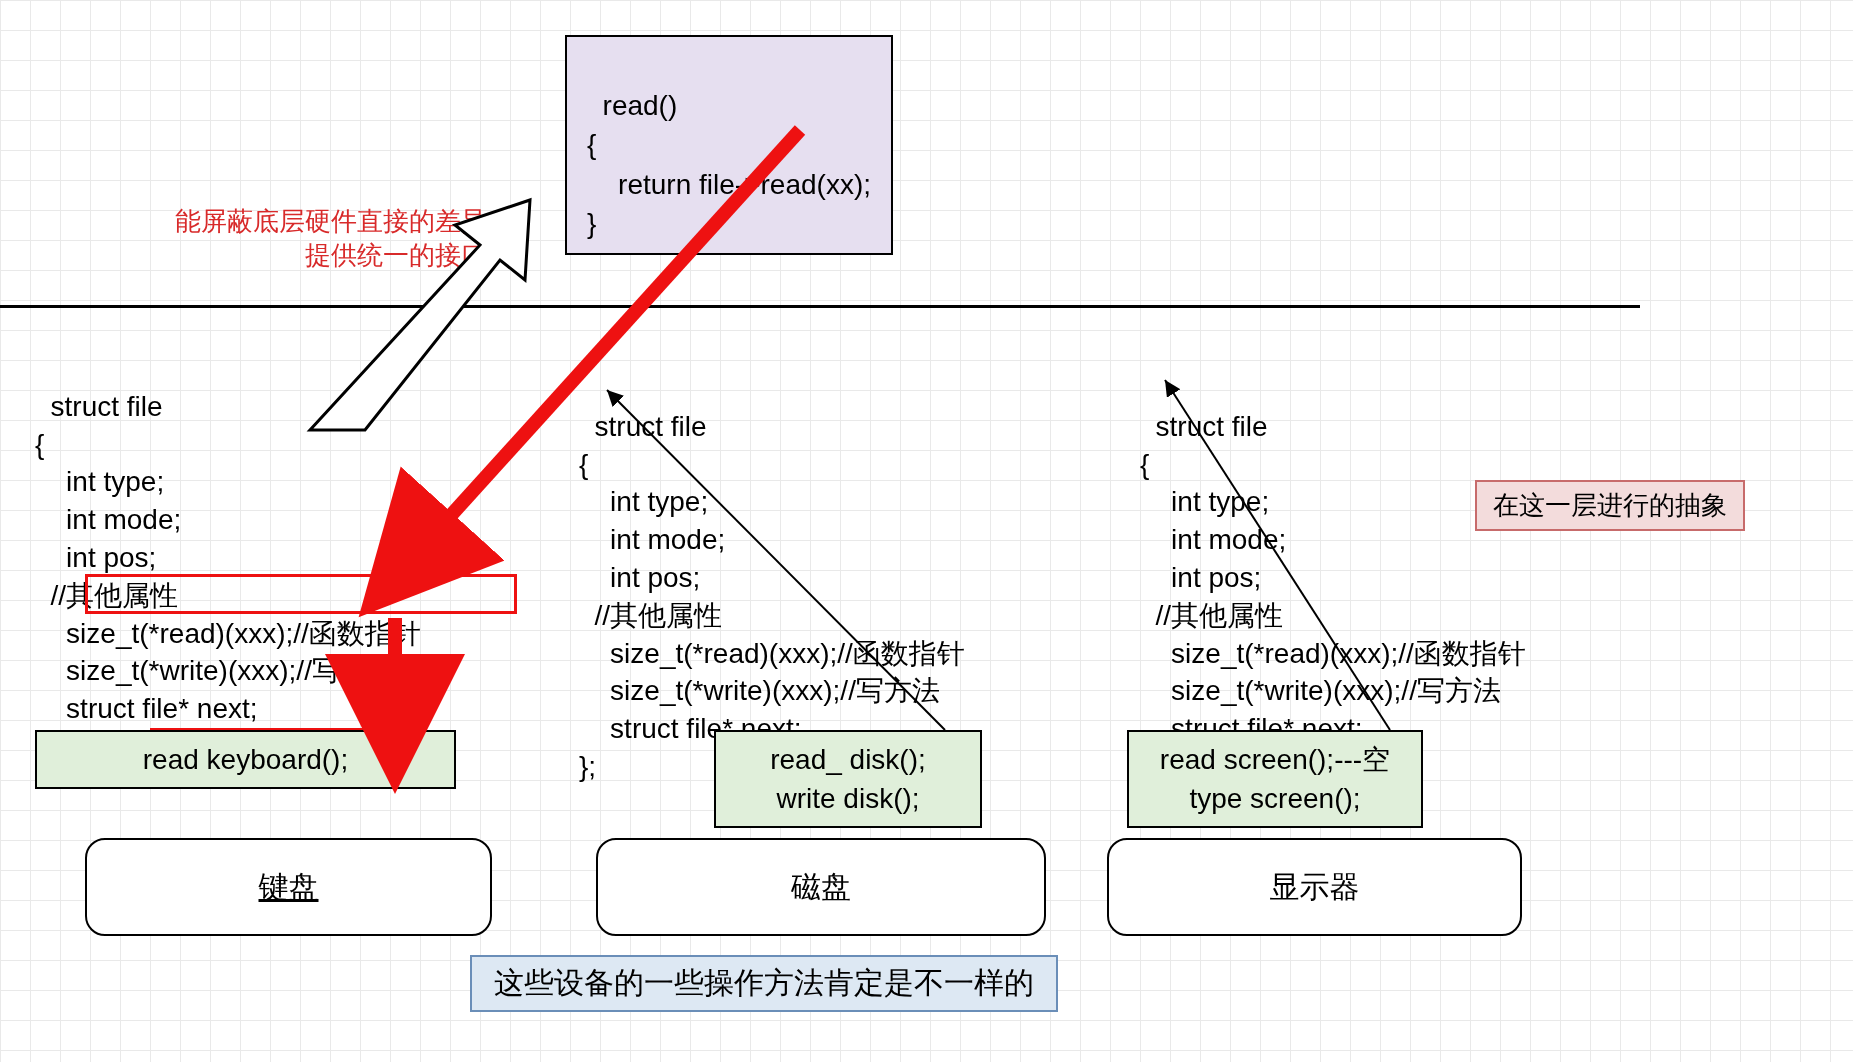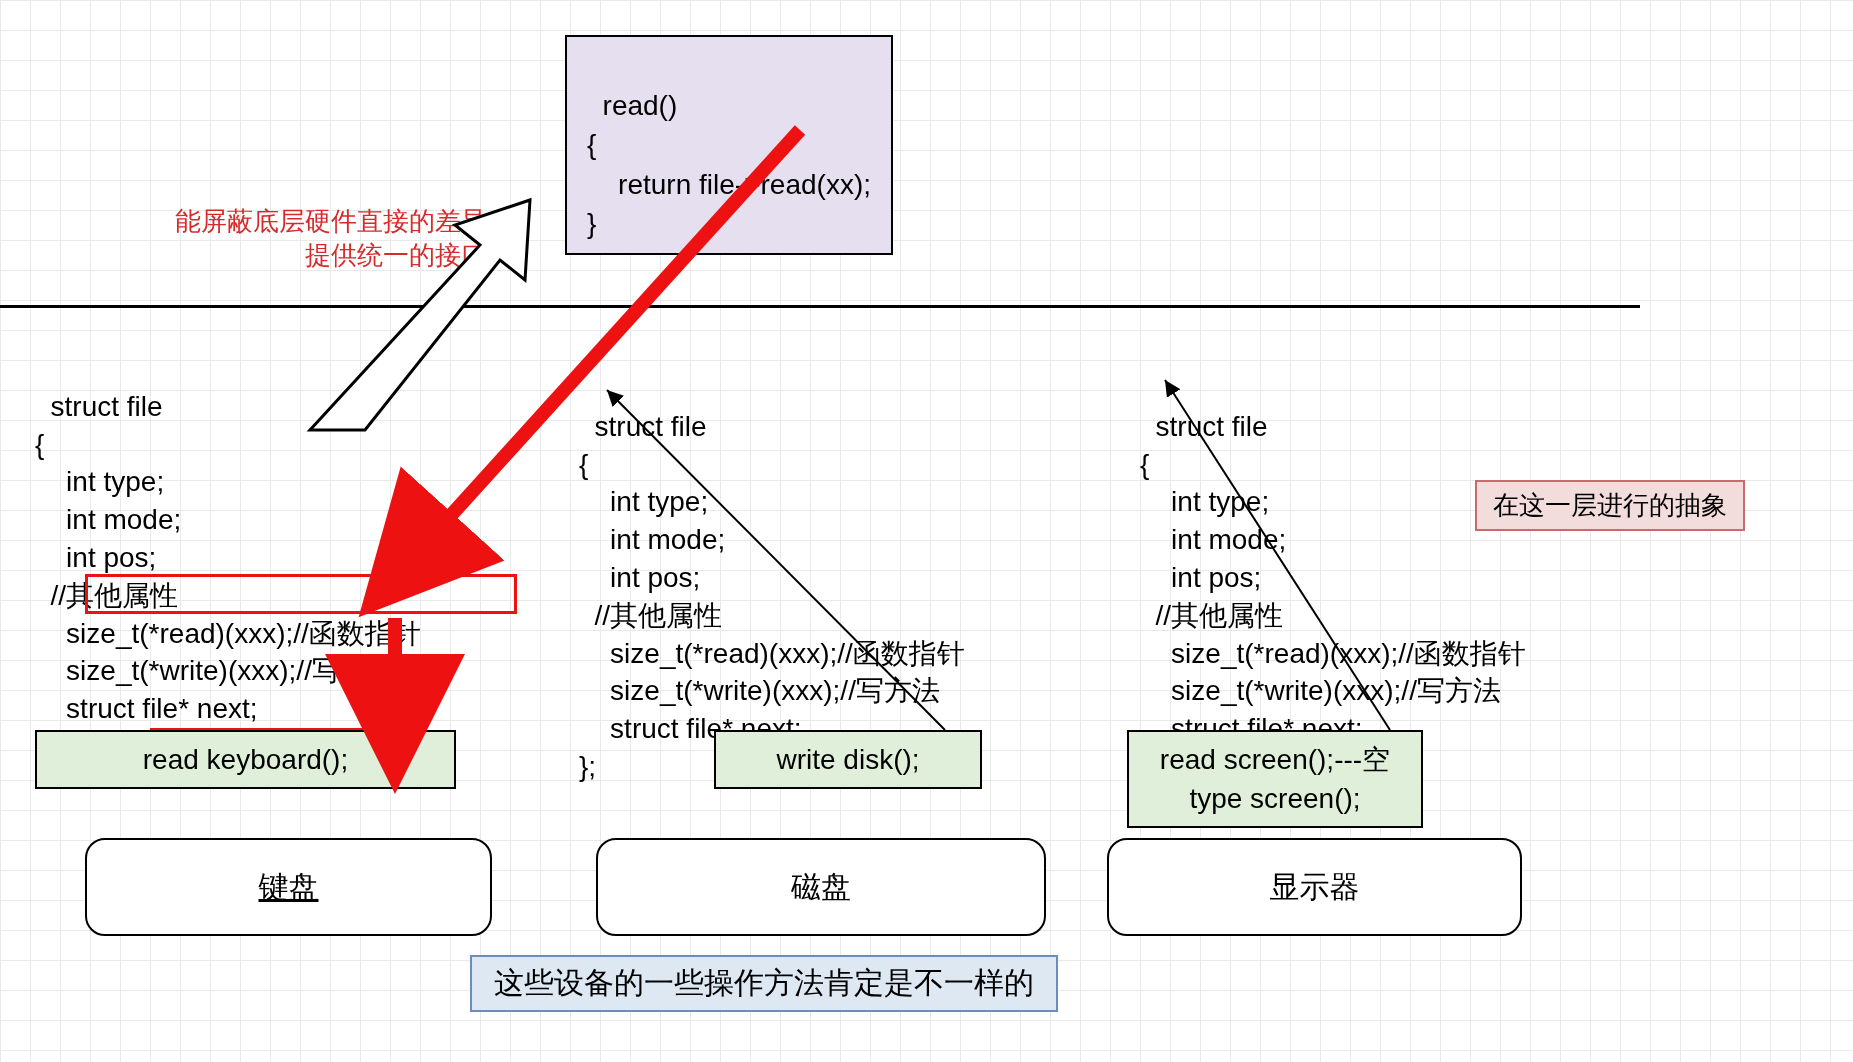--- a/index.html
+++ b/index.html
@@ -138,20 +138,21 @@
 };</span>
 </div>
 
 <div class="red-rect" style="left:85px; top:574px; width:432px; height:40px;"></div>
 <div class="red-rect" style="left:150px; top:728px; width:275px; height:44px;"></div>
 
 <div class="green-box layer" style="left:35px; top:730px; width:421px;">
   <div>read keyboard();</div>
 </div>
 <div class="green-box layer" style="left:714px; top:730px; width:268px;">
+  <div>read_ disk();</div>
   <div>write disk();</div>
 </div>
 <div class="green-box layer" style="left:1127px; top:730px; width:296px;">
   <div>read screen();---空</div>
   <div>type screen();</div>
 </div>
 
 <div class="box layer" style="left:85px; top:838px; width:407px; height:98px;text-decoration:underline;">
   <span>键盘</span>
 </div>

